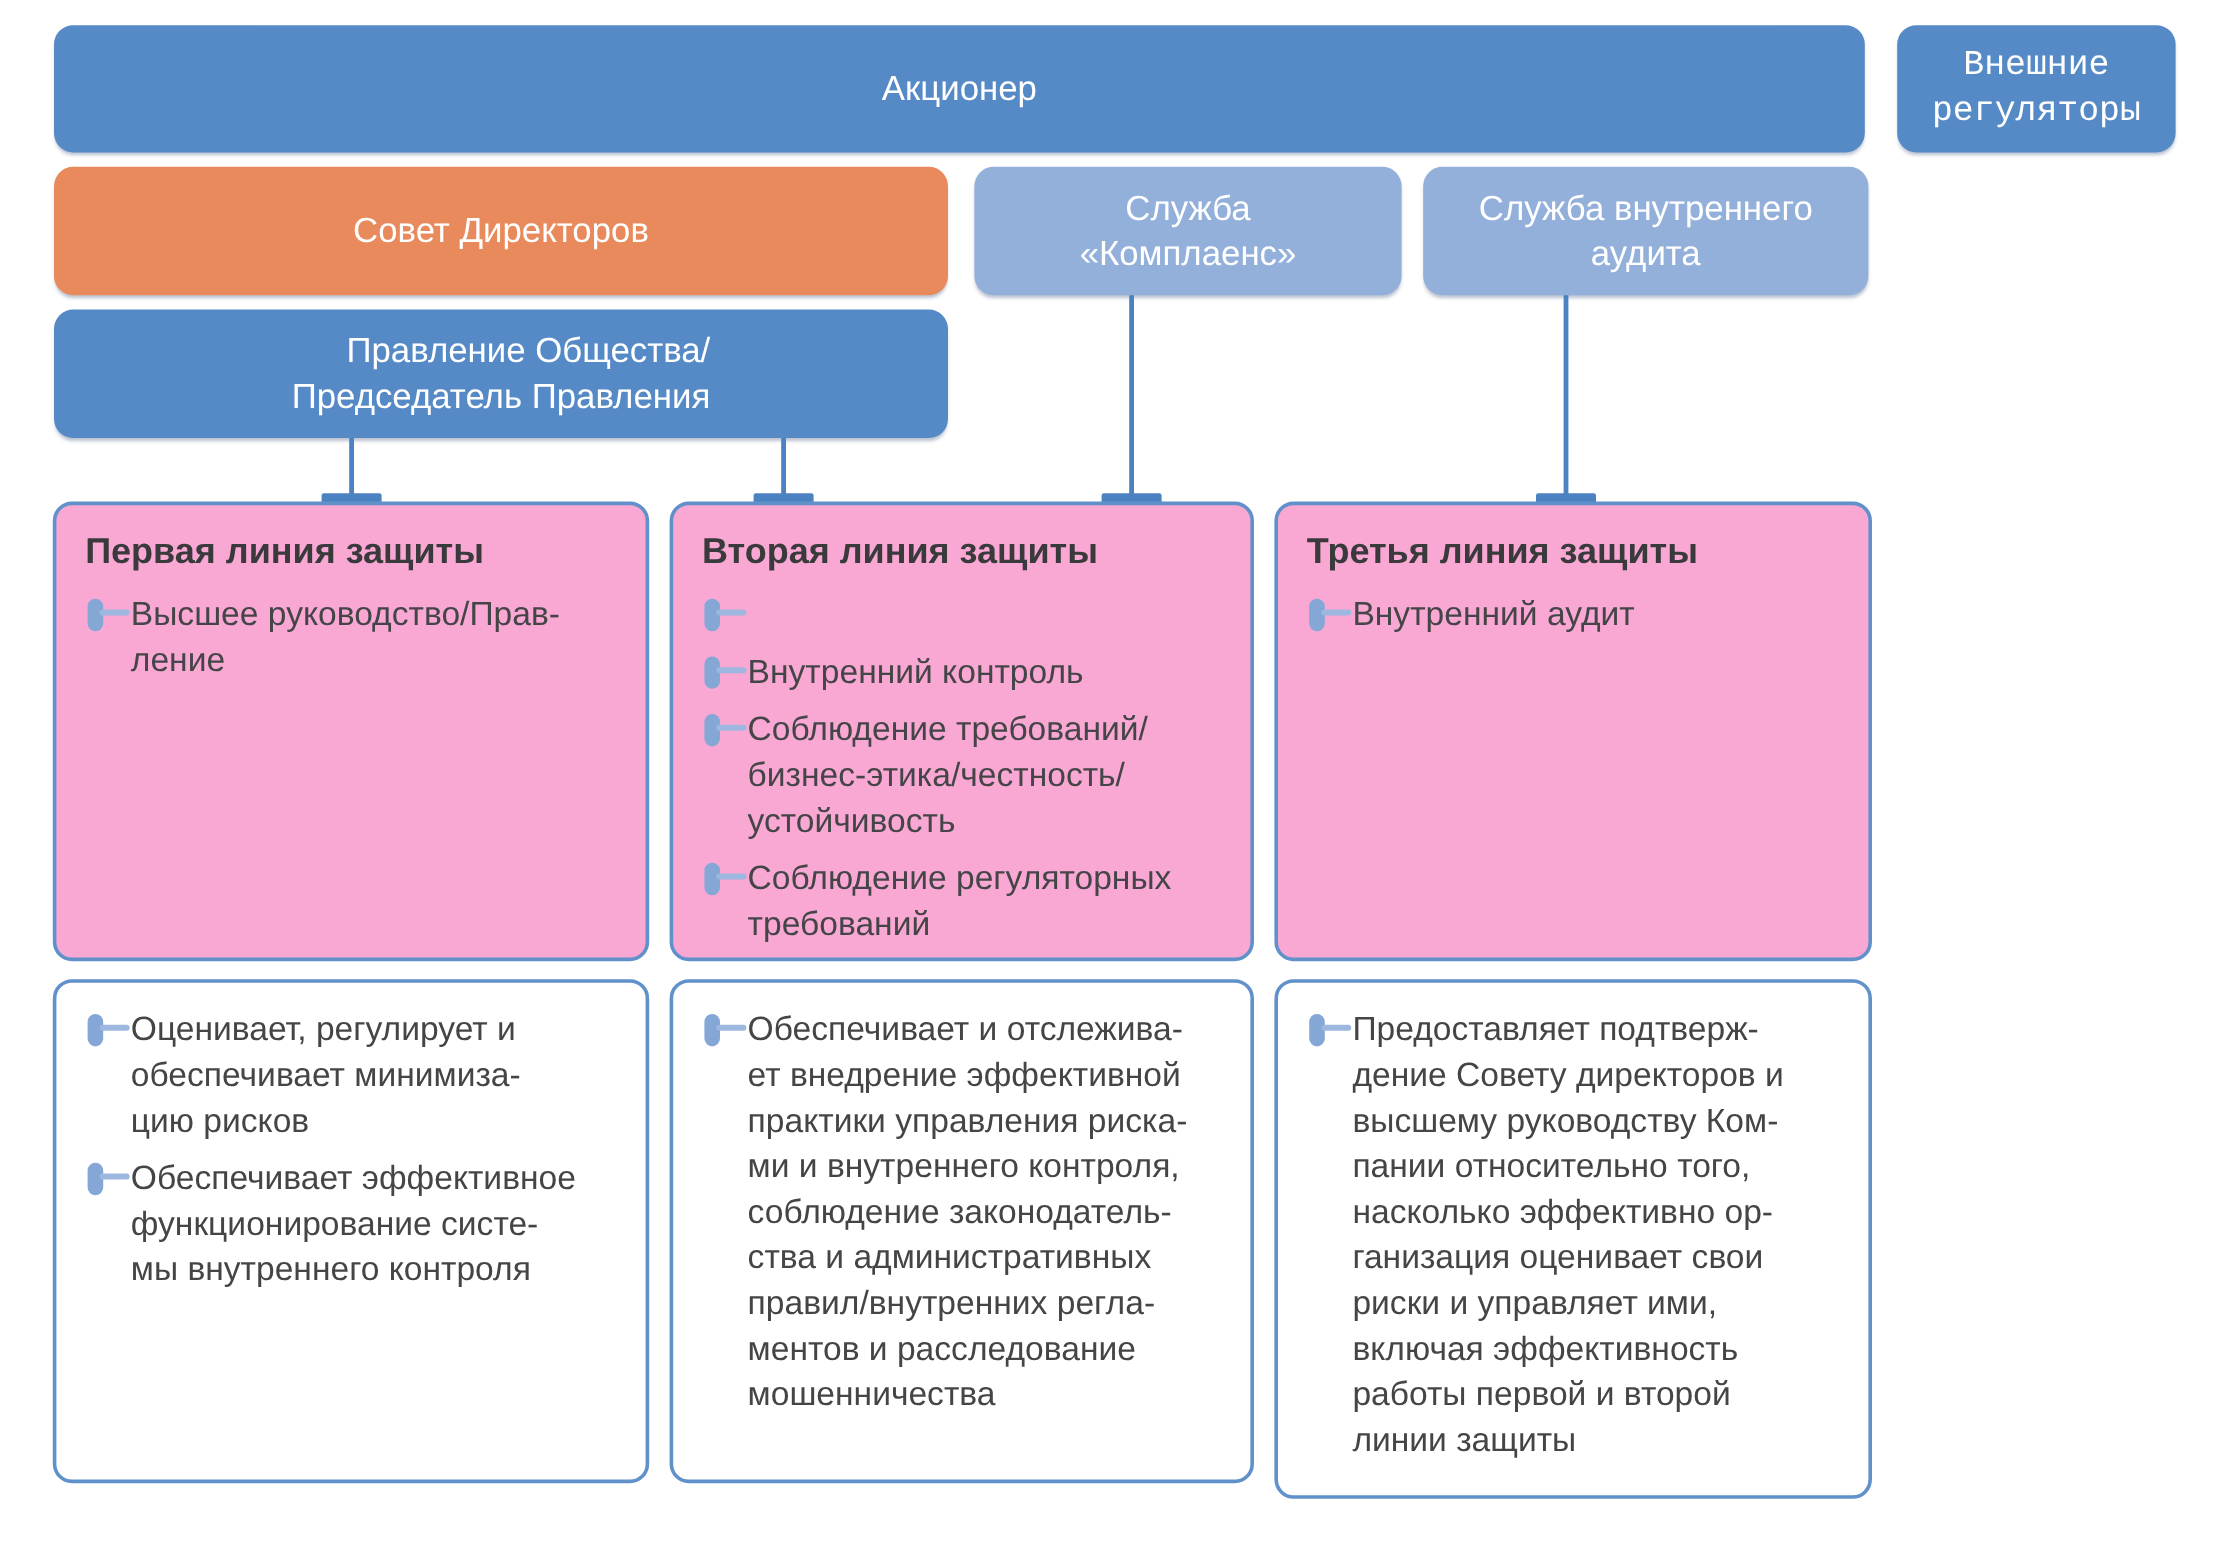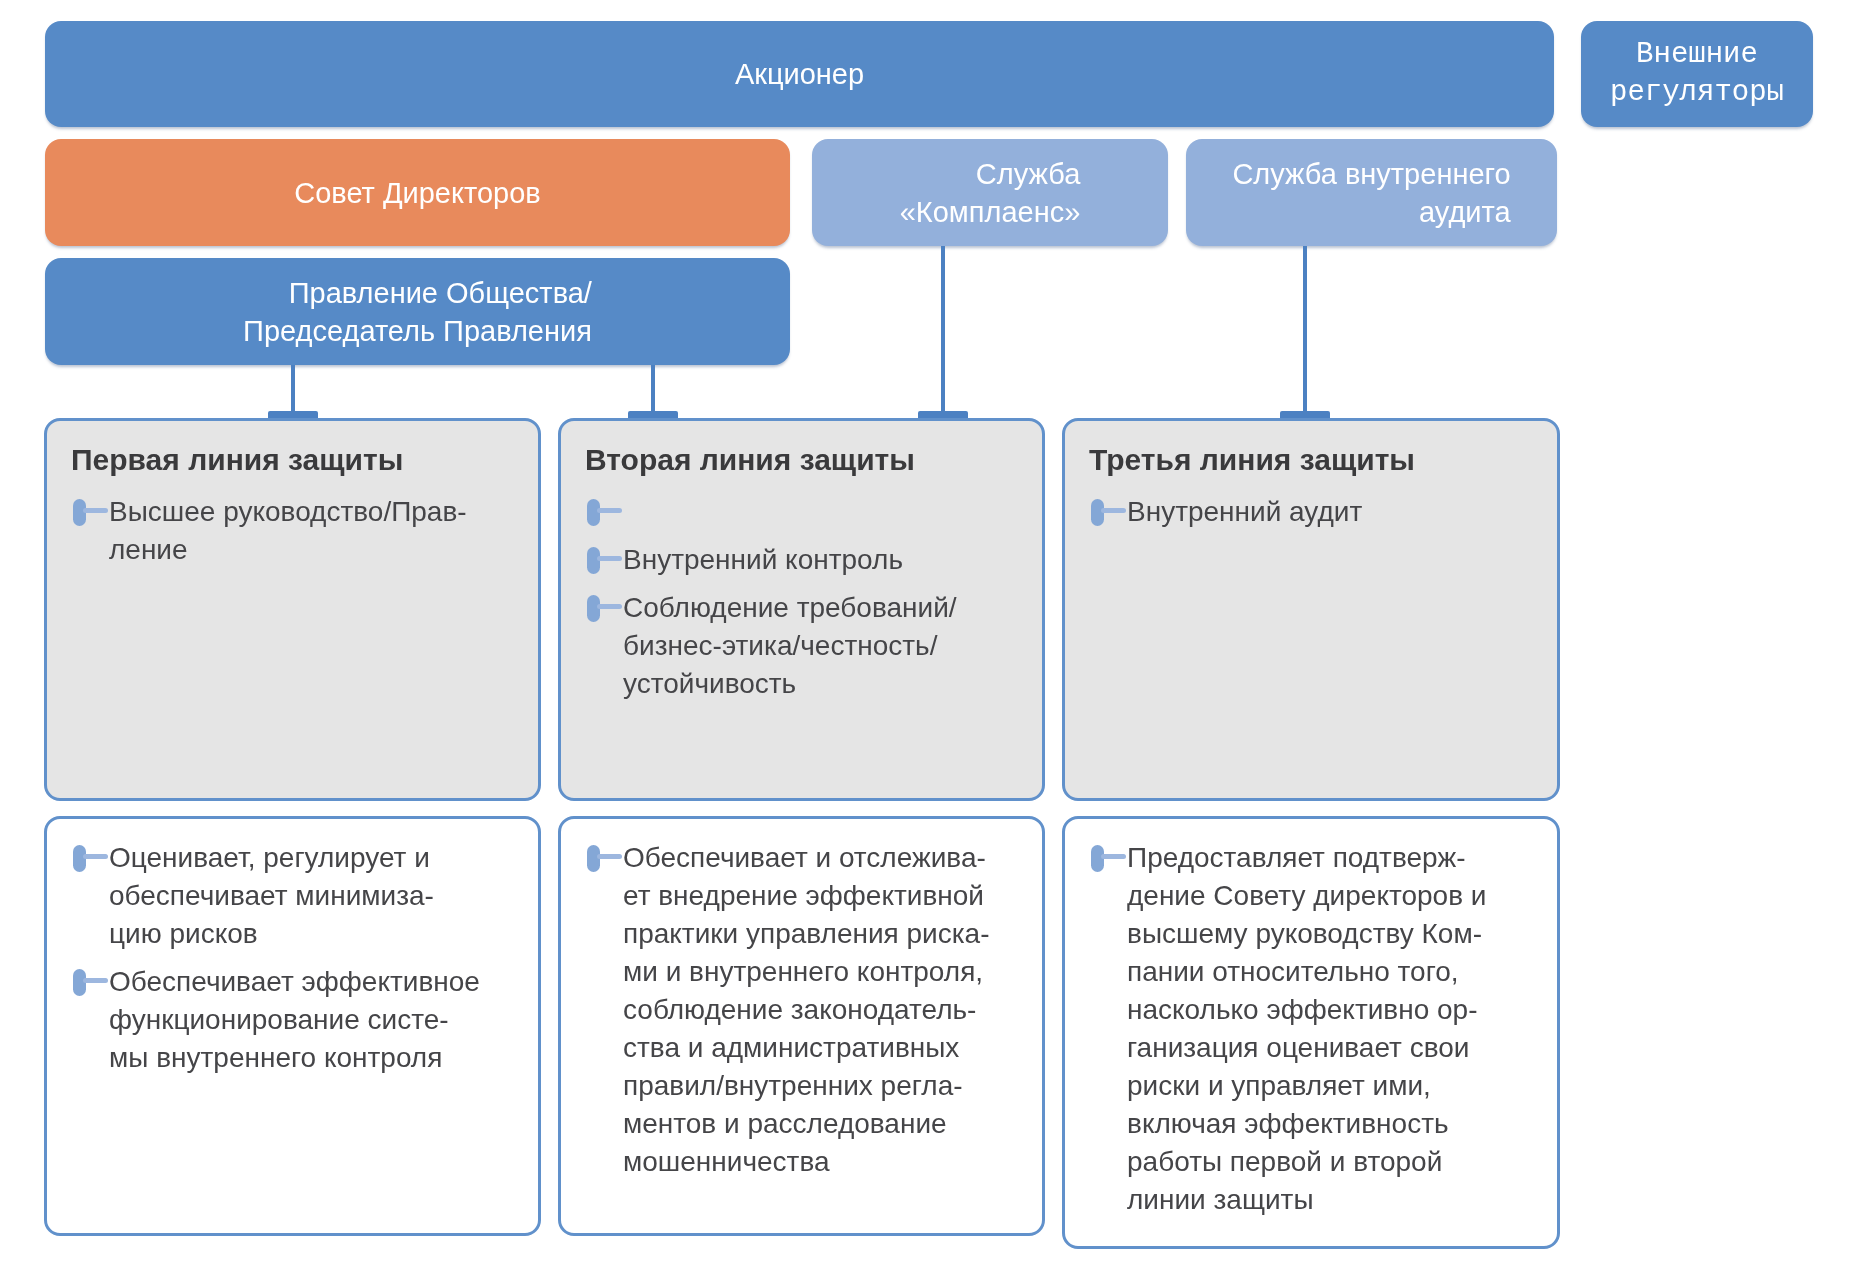--- a/index.html
+++ b/index.html
@@ -6,21 +6,21 @@
   .stage{position:relative;width:1864px;height:1284px;background:#ffffff;
          font-family:"Liberation Sans",sans-serif;overflow:hidden;}
 
   
   .cbox{position:absolute;display:flex;align-items:center;justify-content:center;
         text-align:center;color:#ffffff;font-size:29px;line-height:38px;
         border-radius:16px;white-space:pre-line;
         box-shadow:0 3px 3px -1px rgba(70,95,135,.38);}
   .blue{background:#568ac7;}
   .orange{background:#e88a5c;}
-  .lblue{background:#93b0db;text-align:right;}
+  .lblue{background:#93b0db;}
 
   .b-shareholder{left:45px;top:21px;width:1509px;height:106px;}
   .b-external{left:1581px;top:21px;width:232px;height:106px;font-family:Liberation Mono, monospace;}
   .b-board{left:45px;top:139px;width:745px;height:107px;}
   .b-compliance{left:812px;top:139px;width:356px;height:107px;}
   .b-audit{left:1186px;top:139px;width:371px;height:107px;}
   .b-management{left:45px;top:258px;width:745px;height:107px;text-align:right;}
 
   
   .vline{position:absolute;width:4px;background:#4c81c2;}
@@ -29,21 +29,21 @@
   .line-c{left:941px;top:246px;height:172px;}
   .line-d{left:1303px;top:246px;height:172px;}
   .tab{position:absolute;width:50px;height:13px;background:#4c81c2;border-radius:2px;}
   .tab-a{left:268px;top:411px;}
   .tab-b{left:628px;top:411px;}
   .tab-c{left:918px;top:411px;}
   .tab-d{left:1280px;top:411px;}
 
   
   .panel{position:absolute;box-sizing:border-box;border:3px solid #6191cb;
-         border-radius:16px;background:#e5e5e5;padding:20px 18px 18px 24px;}
+         border-radius:16px;background:#f9a8d4;padding:20px 18px 18px 24px;}
   .panel.white{background:#ffffff;}
   .p-col1{left:44px;top:418px;width:497px;height:383px;}
   .p-col2{left:558px;top:418px;width:487px;height:383px;}
   .p-col3{left:1062px;top:418px;width:498px;height:383px;}
   .p-det1{left:44px;top:816px;width:497px;height:420px;}
   .p-det2{left:558px;top:816px;width:487px;height:420px;}
   .p-det3{left:1062px;top:816px;width:498px;height:433px;}
 
   .panel-title{font-size:30px;font-weight:bold;color:#3a3a3c;
                margin:0 0 14px 0;line-height:38px;}
@@ -112,20 +112,25 @@
     <div class="item">
       <span class="pin"></span>
       <span class="itext">Внутренний контроль</span>
     </div>
     <div class="item">
       <span class="pin"></span>
       <span class="itext">Соблюдение требований/
 бизнес-этика/честность/
 устойчивость</span>
     </div>
+    <div class="item">
+      <span class="pin"></span>
+      <span class="itext">Соблюдение регуляторных
+требований</span>
+    </div>
   </div>
 
   <div class="panel p-col3">
     <div class="panel-title">Третья линия защиты</div>
     <div class="item">
       <span class="pin"></span>
       <span class="itext">Внутренний аудит</span>
     </div>
   </div>
 

